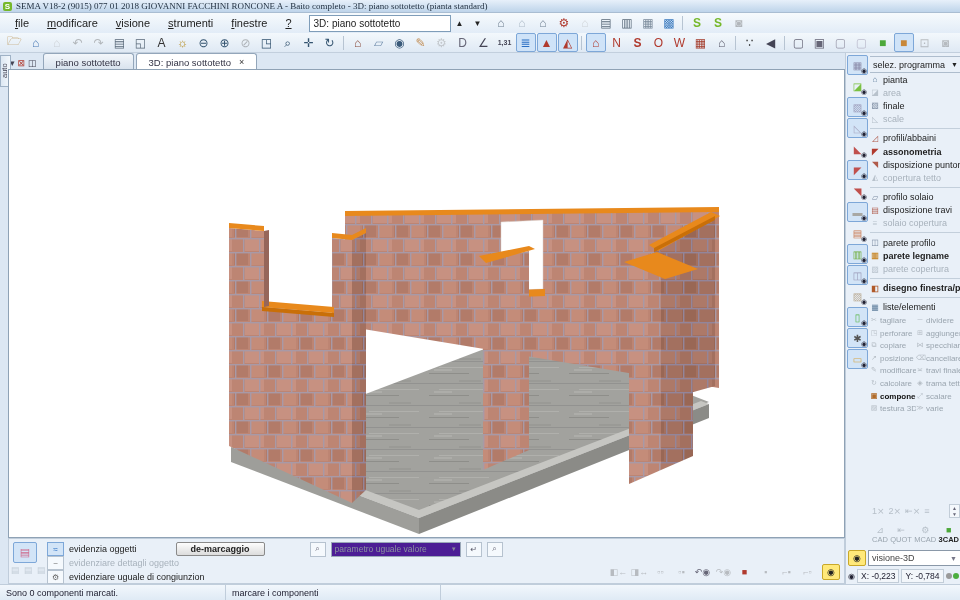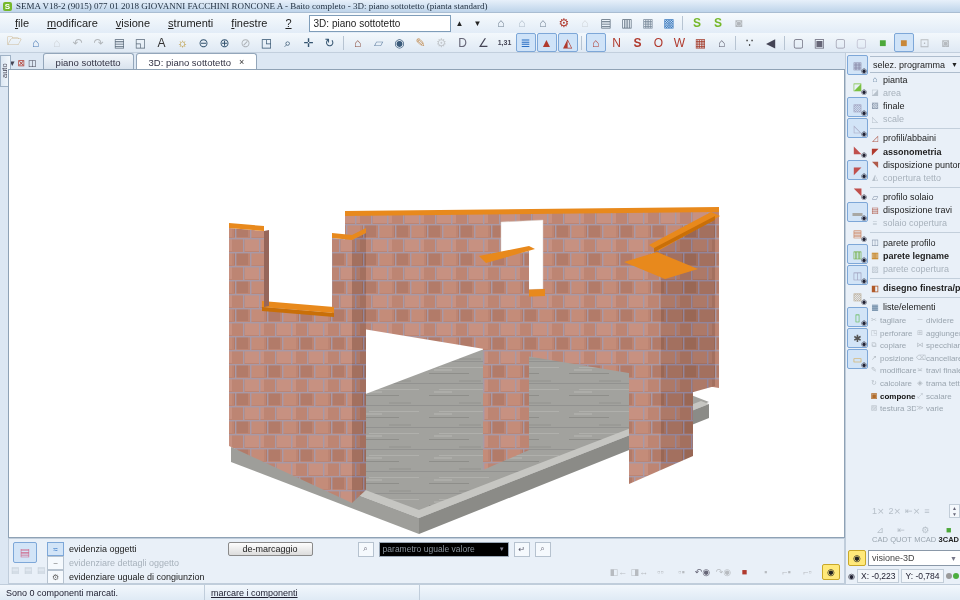--- a/index.html
+++ b/index.html
@@ -69,21 +69,21 @@
   #bottompanel{left:8px;top:538px;width:837px;height:46px;background:#e9f0f8;border:1px solid #c0cddb;box-sizing:border-box;}
   #bp-layers{position:absolute;left:4px;top:3px;width:22px;height:19px;border:1px solid #7da7d8;background:#d2e4f7;border-radius:2px;text-align:center;font-size:11px;color:#d06a8c;line-height:18px;}
   #bp-layers2{position:absolute;left:2px;top:26px;font-size:9px;color:#c3cdd7;letter-spacing:1px;}
   .bprow{position:absolute;left:38px;display:flex;align-items:center;gap:5px;height:14px;}
   .toggle{width:15px;height:12px;border:1px solid #b6c2cf;background:#f5f9fd;font-size:8px;display:flex;align-items:center;justify-content:center;color:#666;}
   .toggle.act{border-color:#7da7d8;background:#d2e4f7;color:#2a6fc4;}
   .bplabel{font-size:9px;color:#1c1c1c;white-space:nowrap;}
   .bplabel.dis{color:#a8b2bc;}
   .pushbtn{font-size:9px;border:1px solid #8a8a8a;border-radius:2px;background:linear-gradient(#fdfdfd,#dcdcdc);padding:1px 14px;color:#222;}
   .minibtn{width:14px;height:13px;border:1px solid #b6c2cf;background:#f5f9fd;font-size:8px;display:flex;align-items:center;justify-content:center;color:#556;}
-  .parcombo{width:122px;height:13px;background:#000000;border:1px solid #9aa8b8;font-size:8.5px;color:#8a949e;display:flex;align-items:center;justify-content:space-between;padding:0 3px;}
+  .parcombo{width:122px;height:13px;background:#4c1d95;border:1px solid #9aa8b8;font-size:8.5px;color:#8a949e;display:flex;align-items:center;justify-content:space-between;padding:0 3px;}
   #bp-icons{position:absolute;right:4px;bottom:2px;display:flex;align-items:center;}
   
   #statusbar{left:0;top:584px;width:960px;height:16px;background:linear-gradient(#f2f7fc,#dfeaf5);border-top:1px solid #c0cddb;display:flex;align-items:center;font-size:9px;color:#223;box-sizing:border-box;}
   .seg{border-right:1px solid #c0cddb;height:100%;display:flex;align-items:center;padding:0 6px;box-sizing:border-box;white-space:nowrap;}
 </style>
 </head>
 <body>
 
 <div id="app">
 
@@ -628,21 +628,21 @@
       </div>
     </div>
   </div>
 
   <div class="abs" id="bottompanel">
     <div id="bp-layers">▤</div>
     <div id="bp-layers2">▤ ▤ ▤</div>
     <div class="bprow" style="top:3px;">
       <span class="toggle act">≈</span>
       <span class="bplabel">evidenzia oggetti</span>
-      <button class="pushbtn" style="margin-left:86px;">de-marcaggio</button>
+      <button class="pushbtn" style="margin-left:34px;font-weight:bold;">de-marcaggio</button>
       <span class="minibtn" style="margin-left:40px;">⌕</span>
       <span class="parcombo">
         <span>parametro uguale valore</span>
         <span style="font-size:6px;color:#889;">▼</span>
       </span>
       <span class="minibtn">↵</span>
       <span class="minibtn">⌕</span>
     </div>
     <div class="bprow" style="top:17px;">
       <span class="toggle">~</span>
@@ -681,18 +681,18 @@
           <span style="color: rgb(102, 102, 119); font-size: 9px;">⌐▪</span>
         </span>
         <span class="tbtn dis">
           <span style="color: rgb(102, 102, 119); font-size: 9px;">⌐▫</span>
         </span>
         <span class="eyebtn" style="margin-left: 4px;">◉</span>
       </div>
   </div>
 
   <div class="abs" id="statusbar">
-    <span class="seg" style="width:205px;">Sono 0 componenti marcati.</span>
-    <span class="seg" style="width:215px;text-decoration:underline;">marcare i componenti</span>
+    <span class="seg" style="width:226px;">Sono 0 componenti marcati.</span>
+    <span class="seg" style="width:215px;">marcare i componenti</span>
     <span class="seg" style="flex:1;border-right:none;"></span>
   </div>
 
 </div>
 
 </body></html>

